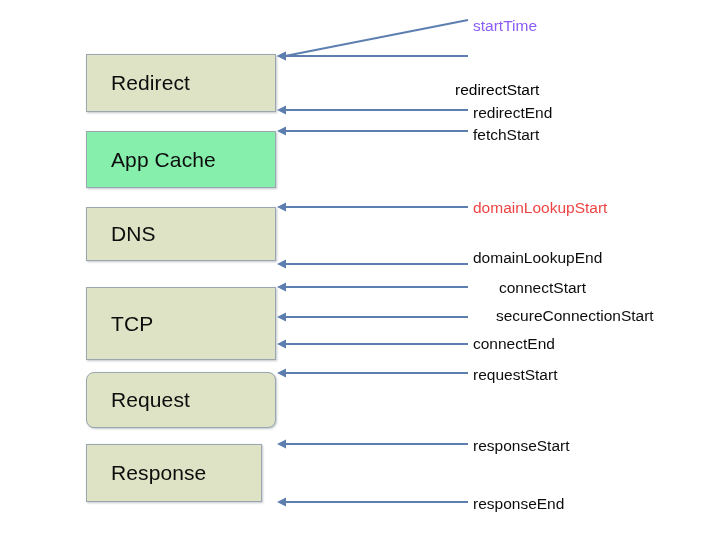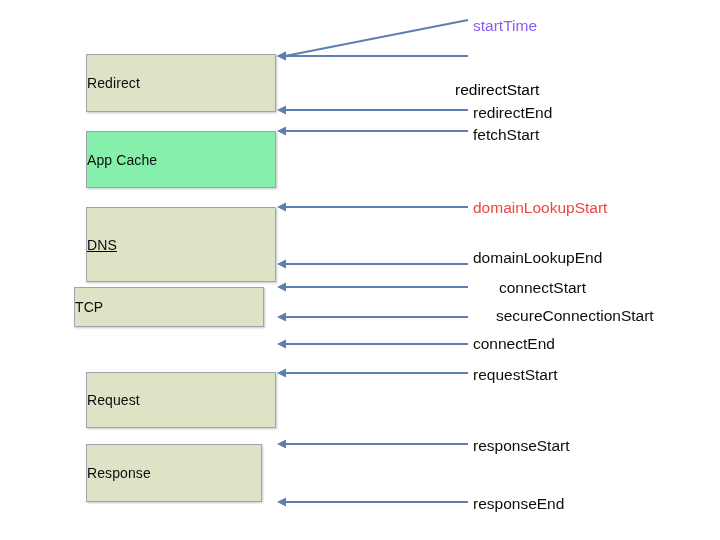--- a/index.html
+++ b/index.html
@@ -21,22 +21,23 @@
   .phase-box {
     position: absolute;
     background: #dde3c4;
     border: 1px solid #9aa7b0;
     box-sizing: border-box;
     box-shadow: 1px 1px 2px rgba(120,130,140,0.45);
     display: flex;
     align-items: center;
   }
   .phase-label {
-    font-size: 14px;
+    font-size: 21px;
     color: #0d0d0d;
+    padding-left: 24px;
     letter-spacing: 0.1px;
     white-space: nowrap;
   }
   .event-label {
     position: absolute;
     font-size: 15.5px;
     color: #0d0d0d;
     white-space: nowrap;
     line-height: 1;
     transform: translateY(-50%);
@@ -82,27 +83,27 @@
       <polygon points="277,502 286,497.5 286,506.5" fill="#5d7fb0"></polygon>
     </svg>
 
   <div id="boxes-layer">
       <div class="phase-box" style="left: 86px; top: 54px; width: 190px; height: 58px; background: rgb(221, 227, 196); border-color: rgb(154, 167, 176);">
         <span class="phase-label">Redirect</span>
       </div>
       <div class="phase-box" style="left: 86px; top: 131px; width: 190px; height: 57px; background: #86efac; border-color: rgb(154, 167, 176);">
         <span class="phase-label">App Cache</span>
       </div>
-      <div class="phase-box" style="left: 86px; top: 207px; width: 190px; height: 75px; background: rgb(221, 227, 196); border-color: rgb(154, 167, 176); text-decoration: underline;">
+      <div class="phase-box" style="left: 86px; top: 207px; width: 190px; height: 54px; background: rgb(221, 227, 196); border-color: rgb(154, 167, 176);">
         <span class="phase-label">DNS</span>
       </div>
-      <div class="phase-box" style="left: 74px; top: 287px; width: 190px; height: 40px; background: rgb(221, 227, 196); border-color: rgb(154, 167, 176);">
+      <div class="phase-box" style="left: 86px; top: 287px; width: 190px; height: 73px; background: rgb(221, 227, 196); border-color: rgb(154, 167, 176);">
         <span class="phase-label">TCP</span>
       </div>
-      <div class="phase-box" style="left: 86px; top: 372px; width: 190px; height: 56px; background: rgb(221, 227, 196); border-color: rgb(154, 167, 176);">
+      <div class="phase-box" style="left: 86px; top: 372px; width: 190px; height: 56px; background: rgb(221, 227, 196); border-color: rgb(154, 167, 176); border-radius: 8px;">
         <span class="phase-label">Request</span>
       </div>
       <div class="phase-box" style="left: 86px; top: 444px; width: 176px; height: 58px; background: rgb(221, 227, 196); border-color: rgb(154, 167, 176);">
         <span class="phase-label">Response</span>
       </div>
     </div>
   <div id="labels-layer">
       <div class="event-label" style="left: 473px; top: 26px; color: #8b5cf6;">startTime</div>
       <div class="event-label" style="left: 455px; top: 60px; color: #000000; margin-top: 30px;">redirectStart</div>
       <div class="event-label" style="left: 473px; top: 113px; color: rgb(13, 13, 13);">redirectEnd</div>

